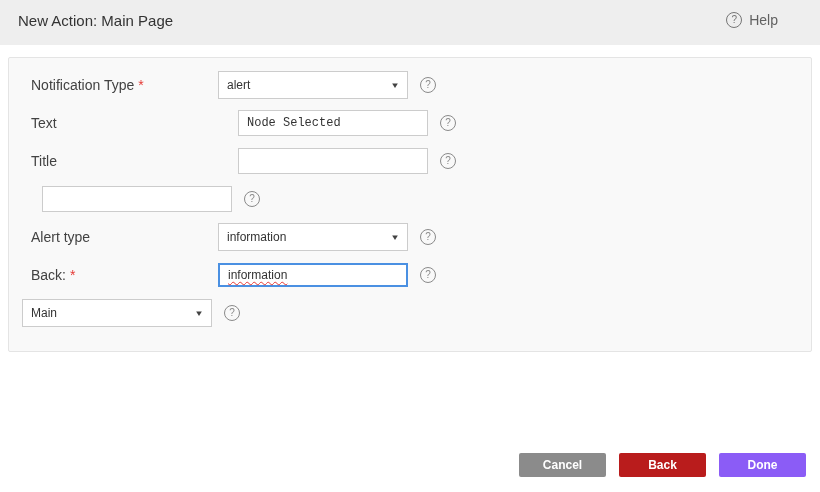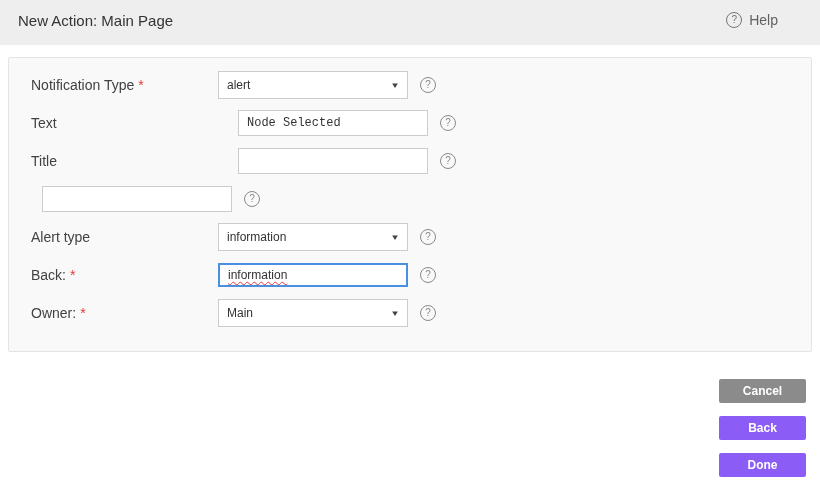--- a/index.html
+++ b/index.html
@@ -58,29 +58,29 @@
 
   .qicon {
     width:16px; height:16px; min-width:16px; border:1px solid #8a8a8a; border-radius:50%;
     display:inline-flex; align-items:center; justify-content:center;
     font-size:10px; color:#8a8a8a; margin-left:12px; cursor:pointer; line-height:1;
   }
 
   
   .footer {
     position:absolute; right:14px; bottom:15px;
-    display:flex; gap:13px;flex-direction:column;
+    display:flex; gap:13px;
   }
   .btn {
     width:87px; height:24px; border:none; border-radius:2px;
     font-family:"Liberation Sans", sans-serif;
     font-size:12px; font-weight:bold; color:#ffffff; cursor:pointer;
   }
   .btn-cancel { background:#8b8b8b; }
-  .btn-back { background:#8b5cf6; }
+  .btn-back { background:#b91c1c; }
   .btn-done { background:#8b5cf6; }
 </style>
 </head>
 <body>
 
 <div class="header">
   <div class="title">New Action: Main Page</div>
   <div class="help">
     <span class="hicon">?</span>
     <span class="hlabel">Help</span>
@@ -126,21 +126,20 @@
 
   <div class="row">
     <div class="label"><span>Back:</span><span class="req">*</span></div>
     <div class="control inputlike focused">
       <span class="misspell">information</span>
     </div>
     <span class="qicon">?</span>
   </div>
 
   <div class="row">
-    <div class="label"><span>Owner:</span><span class="req">*</span></div>
     <div class="control select">
       <span>Main</span>
       <span class="arrow">▼</span>
     </div>
     <span class="qicon">?</span>
   </div>
 
 </div>
 
 <div class="footer">

